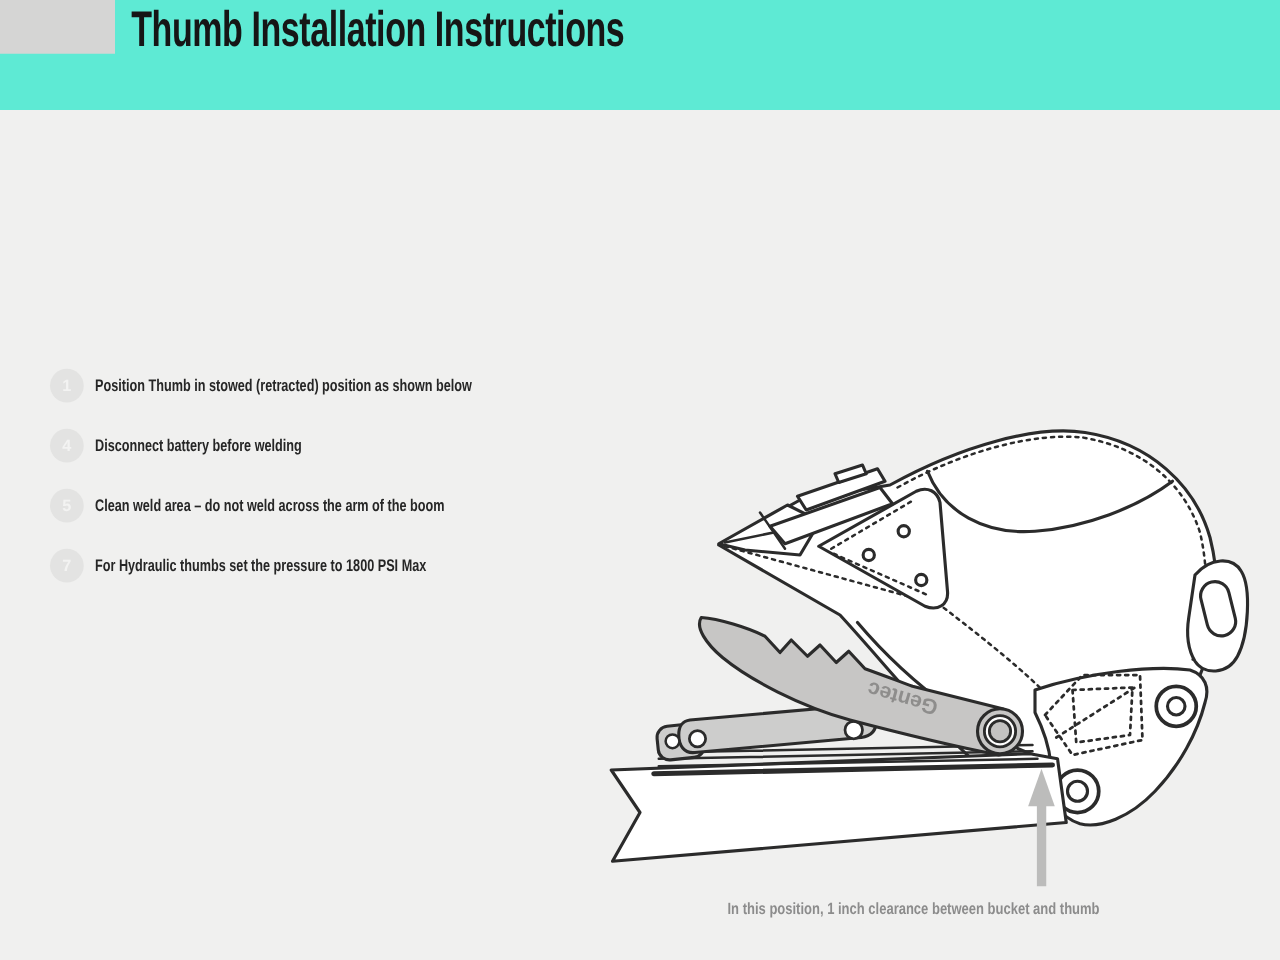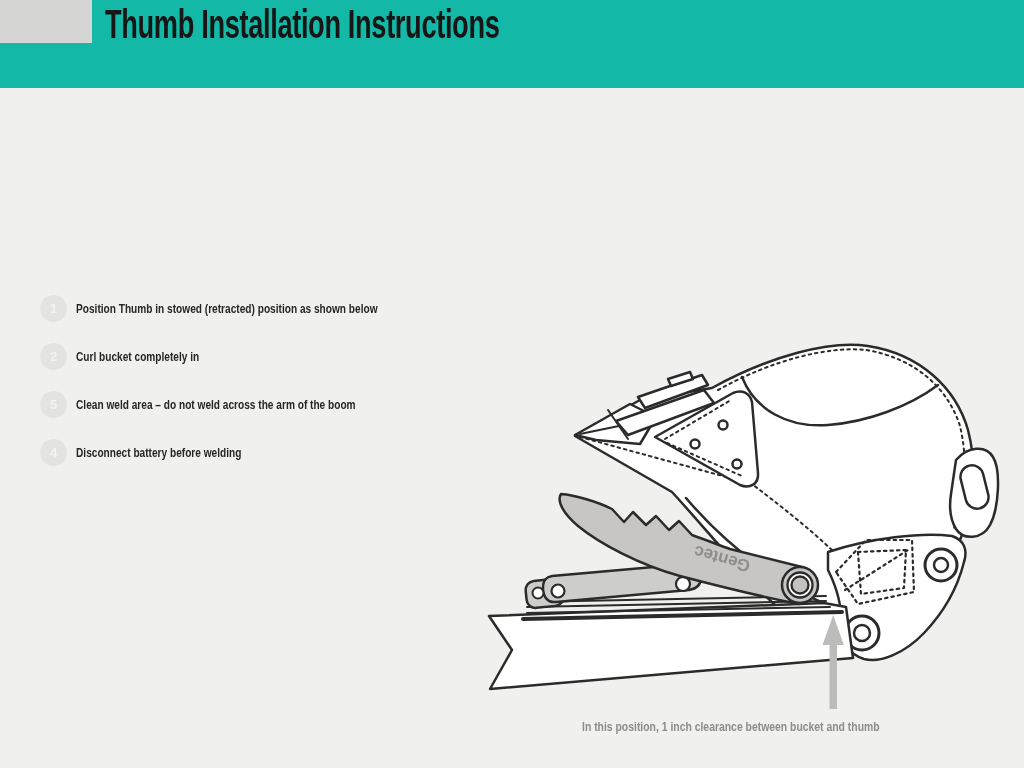--- a/index.html
+++ b/index.html
@@ -3,21 +3,21 @@
 <meta charset="utf-8">
 <style>
   html,body{margin:0;padding:0;}
   body{
     width:1024px;height:768px;position:relative;overflow:hidden;
     background:#ffffff;
     font-family:"Liberation Sans", sans-serif;
     -webkit-font-smoothing:antialiased;
   }
   
-  .header{position:absolute;left:0;top:0;width:1024px;height:97px;background:#14b8a6;}
+  .header{position:absolute;left:0;top:0;width:1024px;height:97px;background:#5eead4;}
   .logo-box{position:absolute;left:0;top:0;width:92px;height:43px;background:#d5d5d4;}
   .page-title{
     position:absolute;left:105px;top:0;height:48px;margin:0;
     display:flex;align-items:center;
     font-size:40px;font-weight:bold;color:#161616;letter-spacing:-0.5px;white-space:nowrap;
   }
   .page-title .squeeze{display:inline-block;transform:scaleX(0.68);transform-origin:0 50%;}
   
   .content{position:absolute;left:0;top:88px;width:1024px;height:696px;background:#f0f0ef;}
   
@@ -51,30 +51,30 @@
 </div>
 
 <div class="content">
 
   <div class="steps">
     <div class="step">
       <div class="step-badge">1</div>
       <span class="step-text">Position Thumb in stowed (retracted) position as shown below</span>
     </div>
     <div class="step">
-      <div class="step-badge">2</div>
-      <span class="step-text">Curl bucket completely in</span>
+      <div class="step-badge">4</div>
+      <span class="step-text">Disconnect battery before welding</span>
     </div>
     <div class="step">
       <div class="step-badge">5</div>
       <span class="step-text">Clean weld area – do not weld across the arm of the boom</span>
     </div>
     <div class="step">
-      <div class="step-badge">4</div>
-      <span class="step-text">Disconnect battery before welding</span>
+      <div class="step-badge">7</div>
+      <span class="step-text">For Hydraulic thumbs set the pressure to 1800 PSI Max</span>
     </div>
   </div>
 
   <svg class="illustration" viewBox="460 240 564 400" xmlns="http://www.w3.org/2000/svg">
     <g stroke="#2b2b2b" stroke-width="2.5" fill="#ffffff" stroke-linejoin="round" stroke-linecap="round">
 
       <g>
         <path d="M575,348 L640,312 L712,300 C770,268 830,252 868,258 C920,266 956,300 968,342
                  C978,382 974,420 960,452 C944,488 918,522 886,546 C866,562 848,570 840,568
                  C812,550 780,524 756,498 C724,464 696,430 672,404 Z"></path>

